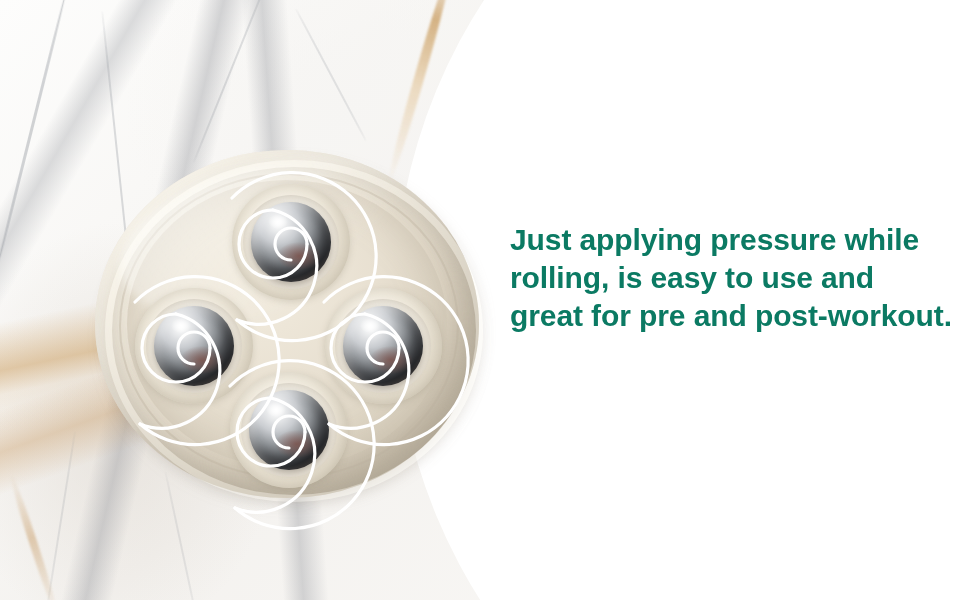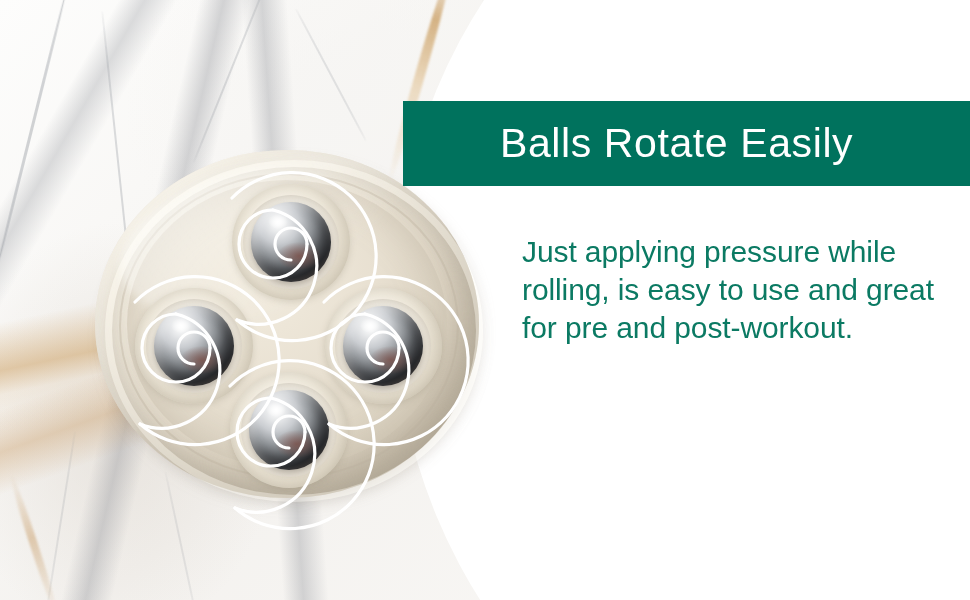--- a/index.html
+++ b/index.html
@@ -230,21 +230,21 @@
     position: absolute;
     left: 506px;
     top: 217px;
     width: 452px;
     color: #0b7a63;
     font-size: 30px;
     line-height: 1.27;
     font-weight: 400;
     letter-spacing: -0.1px;
   }
-  .copy p { margin: 16px; }
+  .copy p { margin: 4px; font-weight: bold; }
   .copy p + p { margin-top: 34px; }
 </style>
 </head>
 <body>
 
 <div class="stage">
 
   <div class="marble">
     <div class="vein g1"></div>
     <div class="vein g2"></div>
@@ -320,21 +320,18 @@
     <div class="spin" style="left:117px; top:204px;">
       <svg width="175" height="160" viewBox="0 0 175 160" fill="none">
         <path d="M79 96 a16 16 0 1 1 16 -16" stroke="#ffffff" stroke-width="3.2" fill="none" stroke-linecap="round"></path>
         <path d="M95 80 a34 34 0 1 1 -34 -34" stroke="#ffffff" stroke-width="3.2" fill="none" stroke-linecap="round"></path>
         <path d="M61 46 a58 58 0 1 1 -36 110" stroke="#ffffff" stroke-width="3.2" fill="none" stroke-linecap="round"></path>
         <path d="M25 156 a84 84 0 1 0 -5 -122" stroke="#ffffff" stroke-width="3.2" fill="none" stroke-linecap="round"></path>
       </svg>
     </div>
   </div>
 
-  <div class="banner">
-    <div class="banner-title">Balls Rotate Easily</div>
-  </div>
 
   <div class="copy">
     <p>Just applying pressure while rolling, is easy to use and great for pre and post-workout.</p>
   </div>
 
 </div>
 
 </body></html>

